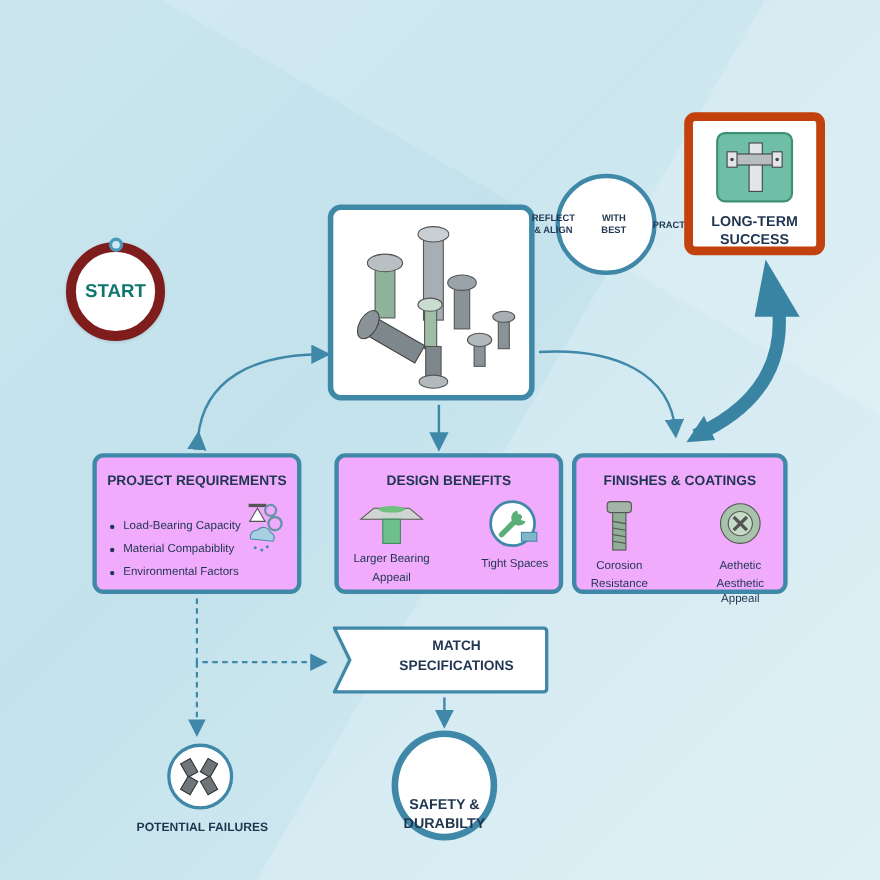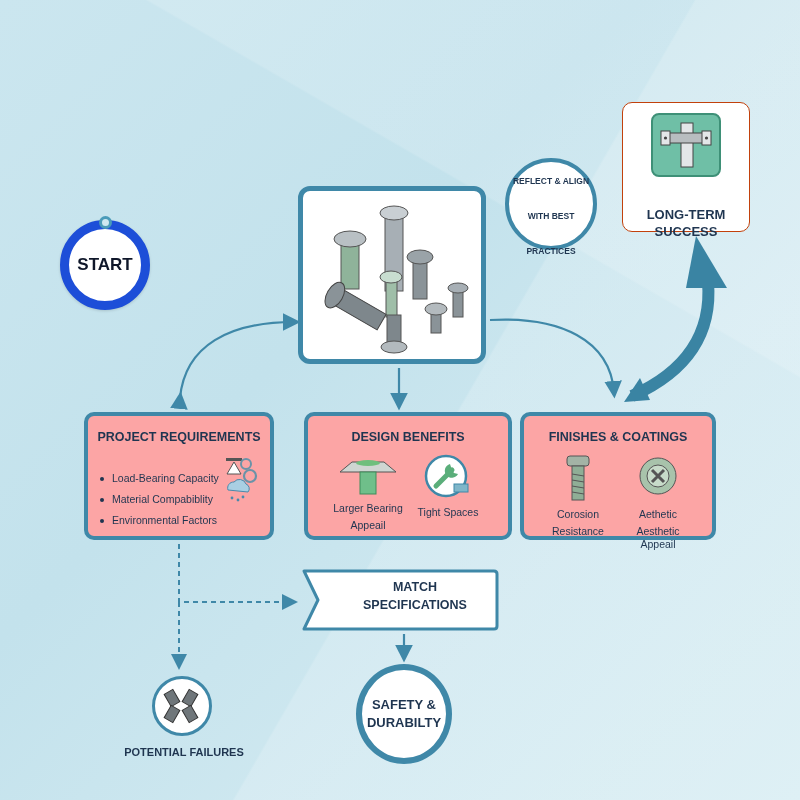--- a/index.html
+++ b/index.html
@@ -21,83 +21,83 @@
     font-weight: 700; font-size: 27px; line-height: 40px; color: #1c2f4a;
     letter-spacing: -0.2px;
   }
   .title .year { font-size: 30px; }
 
   svg.connectors { position: absolute; left: 0; top: 0; width: 800px; height: 800px; pointer-events: none; }
 
   .start {
     position: absolute; left: 60px; top: 220px; width: 90px; height: 90px;
     border-radius: 50%; background: #fff;
-    border: 9px solid #1d4ed8;
+    border: 9px solid #7f1d1d;
     display: flex; align-items: center; justify-content: center;
-    font-weight: 700; font-size: 17px; color: #0f172a;
+    font-weight: 700; font-size: 17px; color: #0f766e;
     box-shadow: 0 1px 3px rgba(0,0,0,0.15);
   }
   .start .dot { position: absolute; top: -13px; left: 30px; width: 13px; height: 13px; border-radius: 50%; background: #cfe8f0; border: 3px solid #4a9bb9; }
 
   .hero {
     position: absolute; left: 298px; top: 186px; width: 188px; height: 178px;
     background: #fff; border: 5px solid #3f88a8; border-radius: 12px;
   }
 
   .bulb-circle {
     position: absolute; left: 505px; top: 158px; width: 92px; height: 92px;
     border-radius: 50%; background: #fff; border: 4px solid #3f88a8;
-    display: flex; flex-direction: column; align-items: center; justify-content: center;
+    display: flex; flex-direction: row; align-items: center; justify-content: center;
     text-align: center;
     gap: 24px;
   }
   .bulb-circle .txt { font-weight: 700; font-size: 8.5px; line-height: 11px; color: #1f3550; }
 
   .success {
     position: absolute; left: 622px; top: 102px; width: 128px; height: 130px;
-    background: #fff; border: 1px solid #c2410c; border-radius: 10px;
-    display: flex; flex-direction: column; align-items: center; gap: 21px;
+    background: #fff; border: 8px solid #c2410c; border-radius: 10px;
+    display: flex; flex-direction: column; align-items: center;
   }
   .success .icon-box { margin-top: 10px; width: 70px; height: 64px; border-radius: 8px; background: #6fbfa6; border: 2px solid #3e9077; position: relative; }
   .success .label { margin-top: 8px; font-weight: 700; font-size: 13px; line-height: 17px; text-align: center; color: #1f3550; }
 
   .card {
     position: absolute; top: 412px; height: 128px;
-    background: #fca5a5; border: 4px solid #3f88a8; border-radius: 10px;
+    background: #f0abfc; border: 4px solid #3f88a8; border-radius: 10px;
   }
   .card .card-title { text-align: center; font-weight: 700; font-size: 12.5px; color: #1f3550; margin-top: 14px; }
   .card.req { left: 84px; width: 190px; }
   .card.design { left: 304px; width: 208px; }
   .card.finish { left: 520px; width: 196px; }
 
   .req ul { list-style: none; margin: 24px 0 0 12px; }
   .req li { font-size: 10.5px; color: #1f3550; line-height: 21px; display: flex; align-items: center; }
   .req li .bul { display: inline-block; width: 4px; height: 4px; background: #1f3550; border-radius: 50%; margin-right: 8px; }
   .req .req-icon { position: absolute; right: 12px; top: 40px; }
 
-  .benefits { display: flex; justify-content: center; margin-top: 10px; }
+  .benefits { display: flex; justify-content: flex-end; margin-top: 10px; gap: 32px; }
   .benefit { display: flex; flex-direction: column; align-items: center; width: 80px; }
   .benefit .cap { font-size: 10.5px; color: #1f3550; text-align: center; line-height: 13px; margin-top: 4px; }
 
   .match {
     position: absolute; left: 300px; top: 568px; width: 200px; height: 64px;
   }
   .match .txt { position: absolute; left: 30px; right: 0; top: 10px; text-align: center; font-weight: 700; font-size: 12.5px; line-height: 18px; color: #1f3550; }
 
   .failure-circle {
     position: absolute; left: 152px; top: 676px; width: 60px; height: 60px; border-radius: 50%;
     background: #fff; border: 3px solid #3f88a8;
     display: flex; align-items: center; justify-content: center;
   }
   .failure-label { position: absolute; left: 112px; top: 746px; width: 144px; text-align: center; font-weight: 700; font-size: 11px; color: #1f3550; }
 
   .safety {
     position: absolute; left: 356px; top: 664px; width: 96px; height: 100px; border-radius: 50%;
     background: #fff; border: 6px solid #3f88a8;
-    display: flex; align-items: center; justify-content: center; text-align: center;
+    display: flex; align-items: flex-end; justify-content: center; text-align: center;
     font-weight: 700; font-size: 13px; line-height: 18px; color: #1f3550;
   }
 </style>
 </head>
 <body>
 
 <div class="facet f1"></div>
 <div class="facet f2"></div>
 
 <div class="title">

